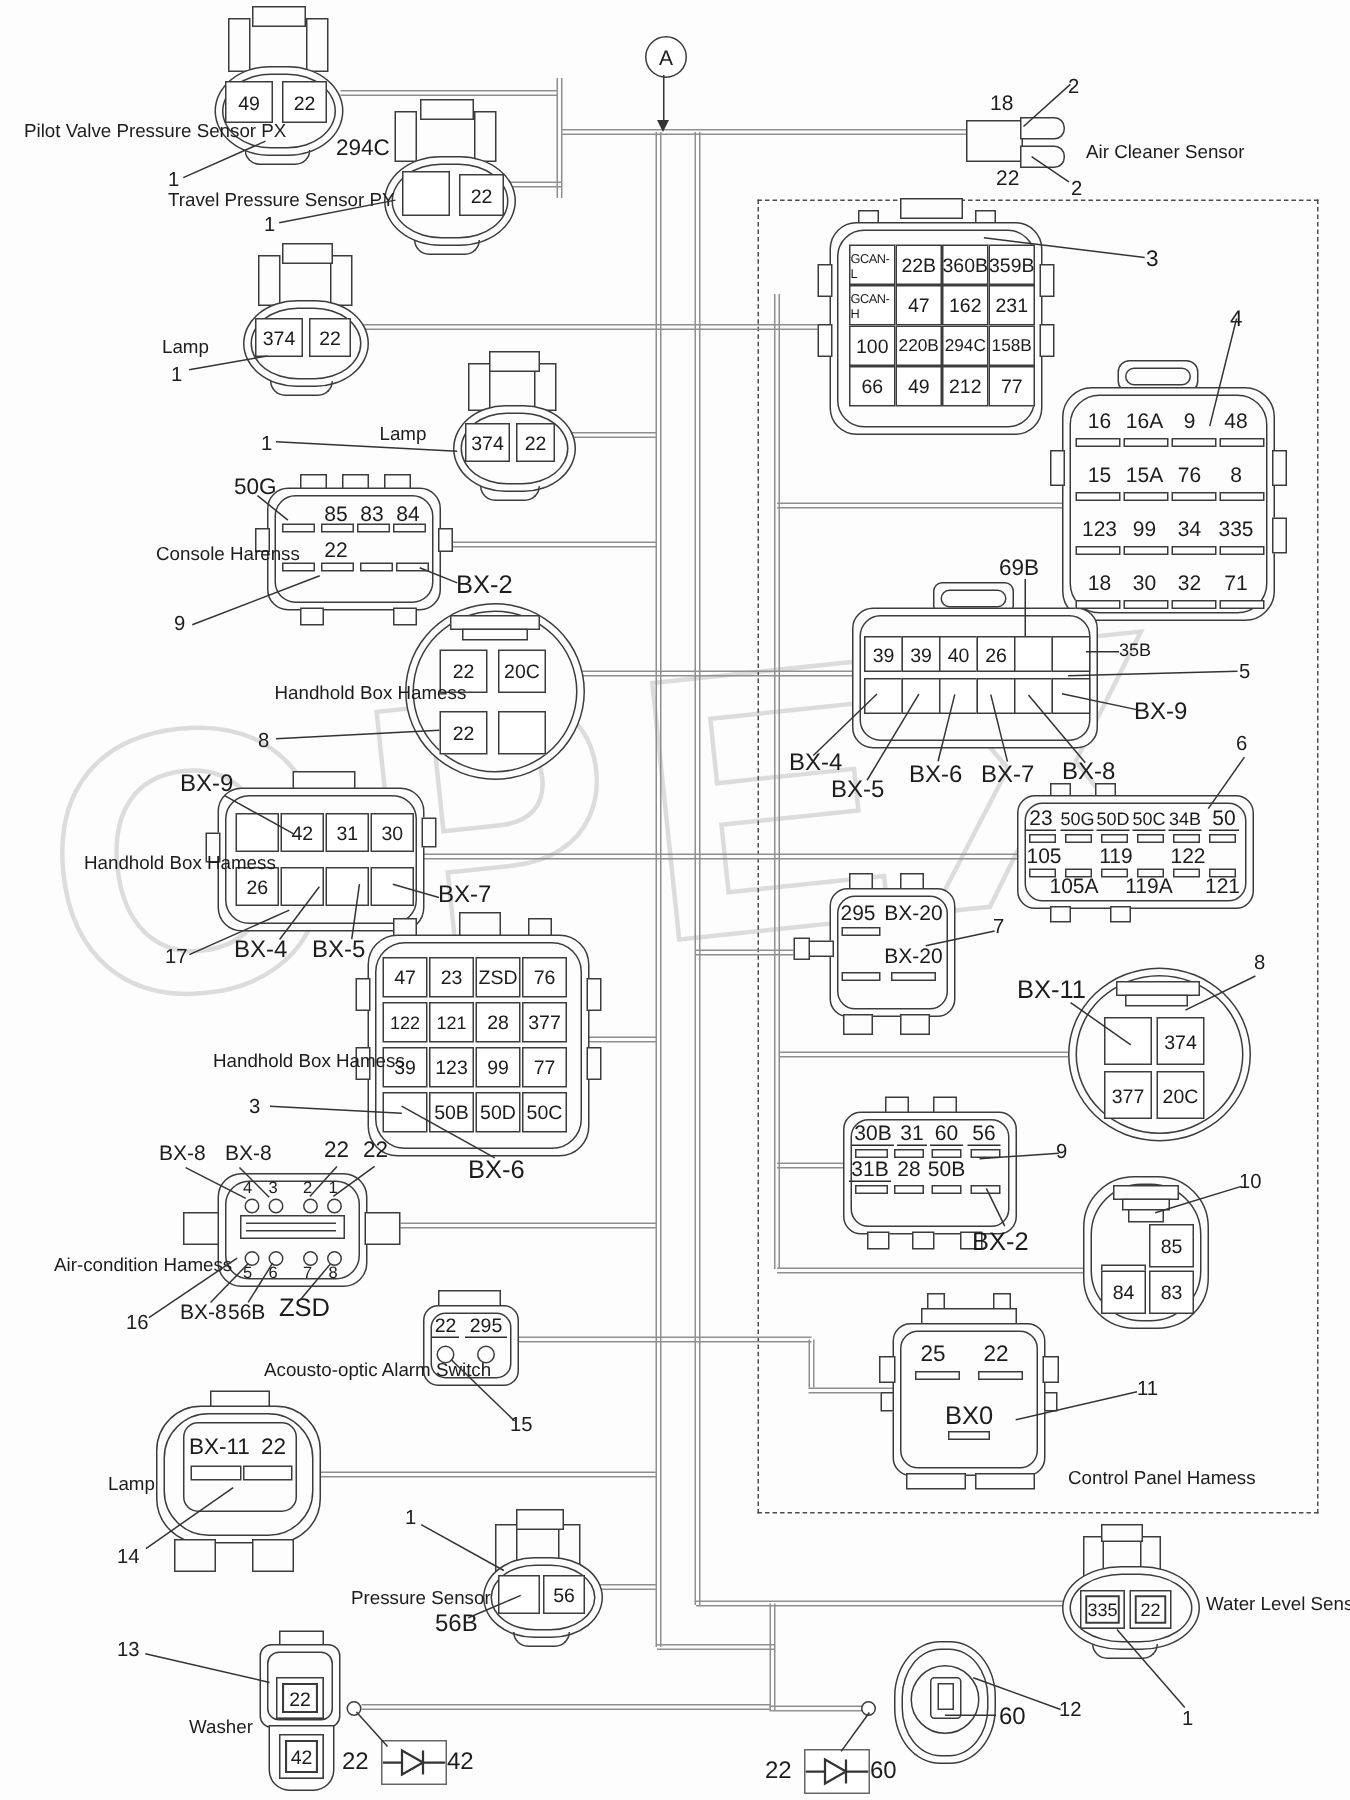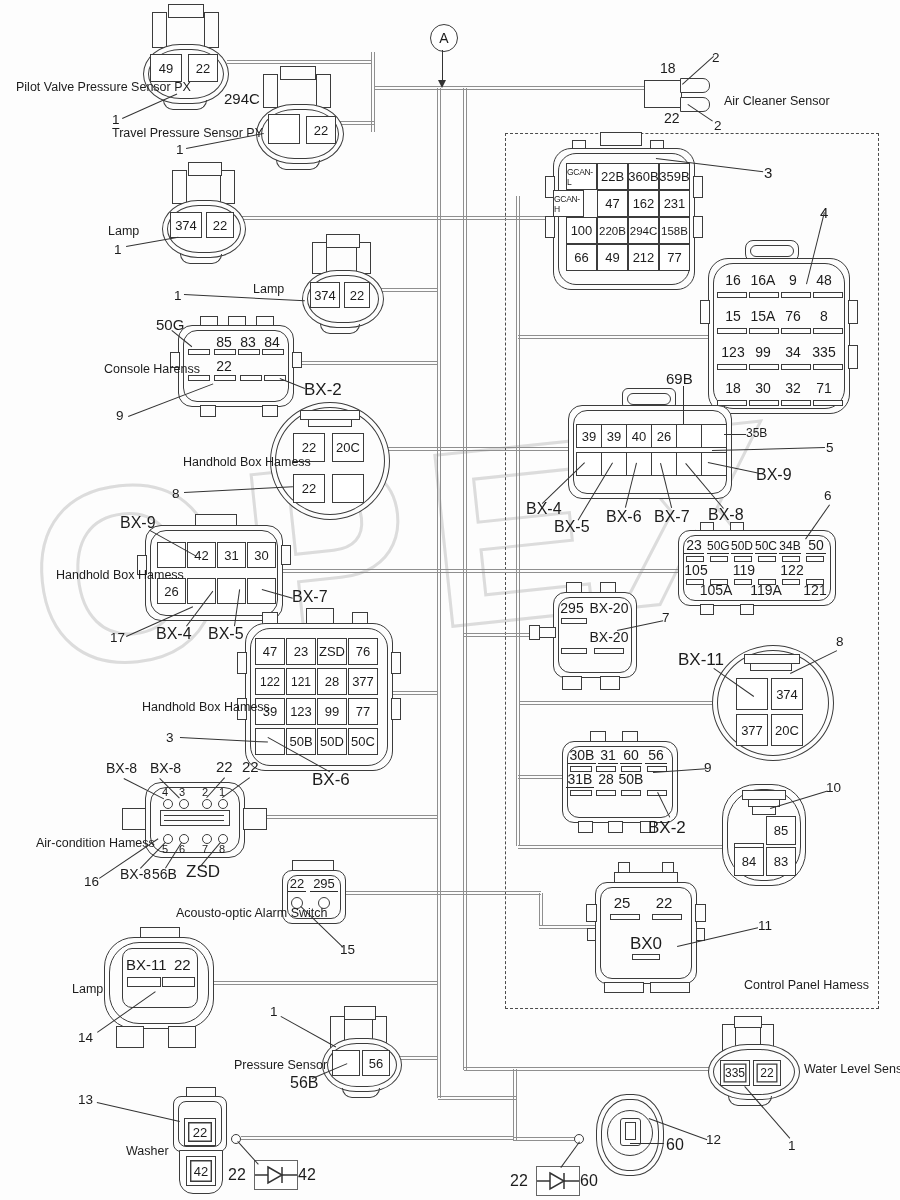--- a/index.html
+++ b/index.html
@@ -33,21 +33,21 @@
      -webkit-text-stroke:3px #dcdcdc;transform:rotate(-6deg);z-index:0;user-select:none;}
 </style>
 </head>
 <body>
 
 <div id="canvas">
 
   <div class="abs wm" style="left:30px;top:400px;">OPEX</div>
 
   <div class="abs bndry" style="left:505px;top:133px;width:372px;height:874px;"></div>
-  <div class="abs lbl" style="left:744px;top:978px;">Control Panel Hamess</div>
+  <div class="abs lbl" style="left:712px;top:978px;">Control Panel Hamess</div>
 
   <div class="abs wh" style="left:227px;top:60px;width:145px;"></div>
   <div class="abs wh" style="left:340px;top:121px;width:34px;"></div>
   <div class="abs wv" style="left:371px;top:52px;height:80px;"></div>
   <div class="abs wh" style="left:374px;top:86px;width:272px;"></div>
   <div class="abs wv" style="left:437px;top:88px;height:1010px;"></div>
   <div class="abs wv" style="left:463px;top:88px;height:982px;"></div>
   <div class="abs wh" style="left:240px;top:216px;width:313px;"></div>
   <div class="abs wh" style="left:380px;top:288px;width:58px;"></div>
   <div class="abs wh" style="left:290px;top:361px;width:148px;"></div>
@@ -115,21 +115,21 @@
   <div class="abs prong" style="left:600px;top:132px;width:40px;height:12px;"></div>
   <div class="abs shell dbl" style="left:553px;top:148px;width:140px;height:140px;border-radius:18px;"></div>
   <div class="abs prong" style="left:545px;top:176px;width:8px;height:20px;"></div>
   <div class="abs prong" style="left:545px;top:216px;width:8px;height:20px;"></div>
   <div class="abs prong" style="left:693px;top:176px;width:8px;height:20px;"></div>
   <div class="abs prong" style="left:693px;top:216px;width:8px;height:20px;"></div>
   <div class="abs cell sm" style="left:566px;top:163px;width:29px;height:25px;">GCAN-L</div>
   <div class="abs cell" style="left:597px;top:163px;width:29px;height:25px;">22B</div>
   <div class="abs cell" style="left:628px;top:163px;width:29px;height:25px;">360B</div>
   <div class="abs cell" style="left:659px;top:163px;width:29px;height:25px;">359B</div>
-  <div class="abs cell sm" style="left:553px;top:190px;width:29px;height:25px;">GCAN-H</div>
+  <div class="abs cell sm" style="left:566px;top:190px;width:29px;height:25px;">GCAN-H</div>
   <div class="abs cell" style="left:597px;top:190px;width:29px;height:25px;">47</div>
   <div class="abs cell" style="left:628px;top:190px;width:29px;height:25px;">162</div>
   <div class="abs cell" style="left:659px;top:190px;width:29px;height:25px;">231</div>
   <div class="abs cell" style="left:566px;top:217px;width:29px;height:25px;">100</div>
   <div class="abs cell" style="left:597px;top:217px;width:29px;height:25px;font-size:11.5px;">220B</div>
   <div class="abs cell" style="left:628px;top:217px;width:29px;height:25px;font-size:11.5px;">294C</div>
   <div class="abs cell" style="left:659px;top:217px;width:29px;height:25px;font-size:11.5px;">158B</div>
   <div class="abs cell" style="left:566px;top:244px;width:29px;height:25px;">66</div>
   <div class="abs cell" style="left:597px;top:244px;width:29px;height:25px;">49</div>
   <div class="abs cell" style="left:628px;top:244px;width:29px;height:25px;">212</div>

